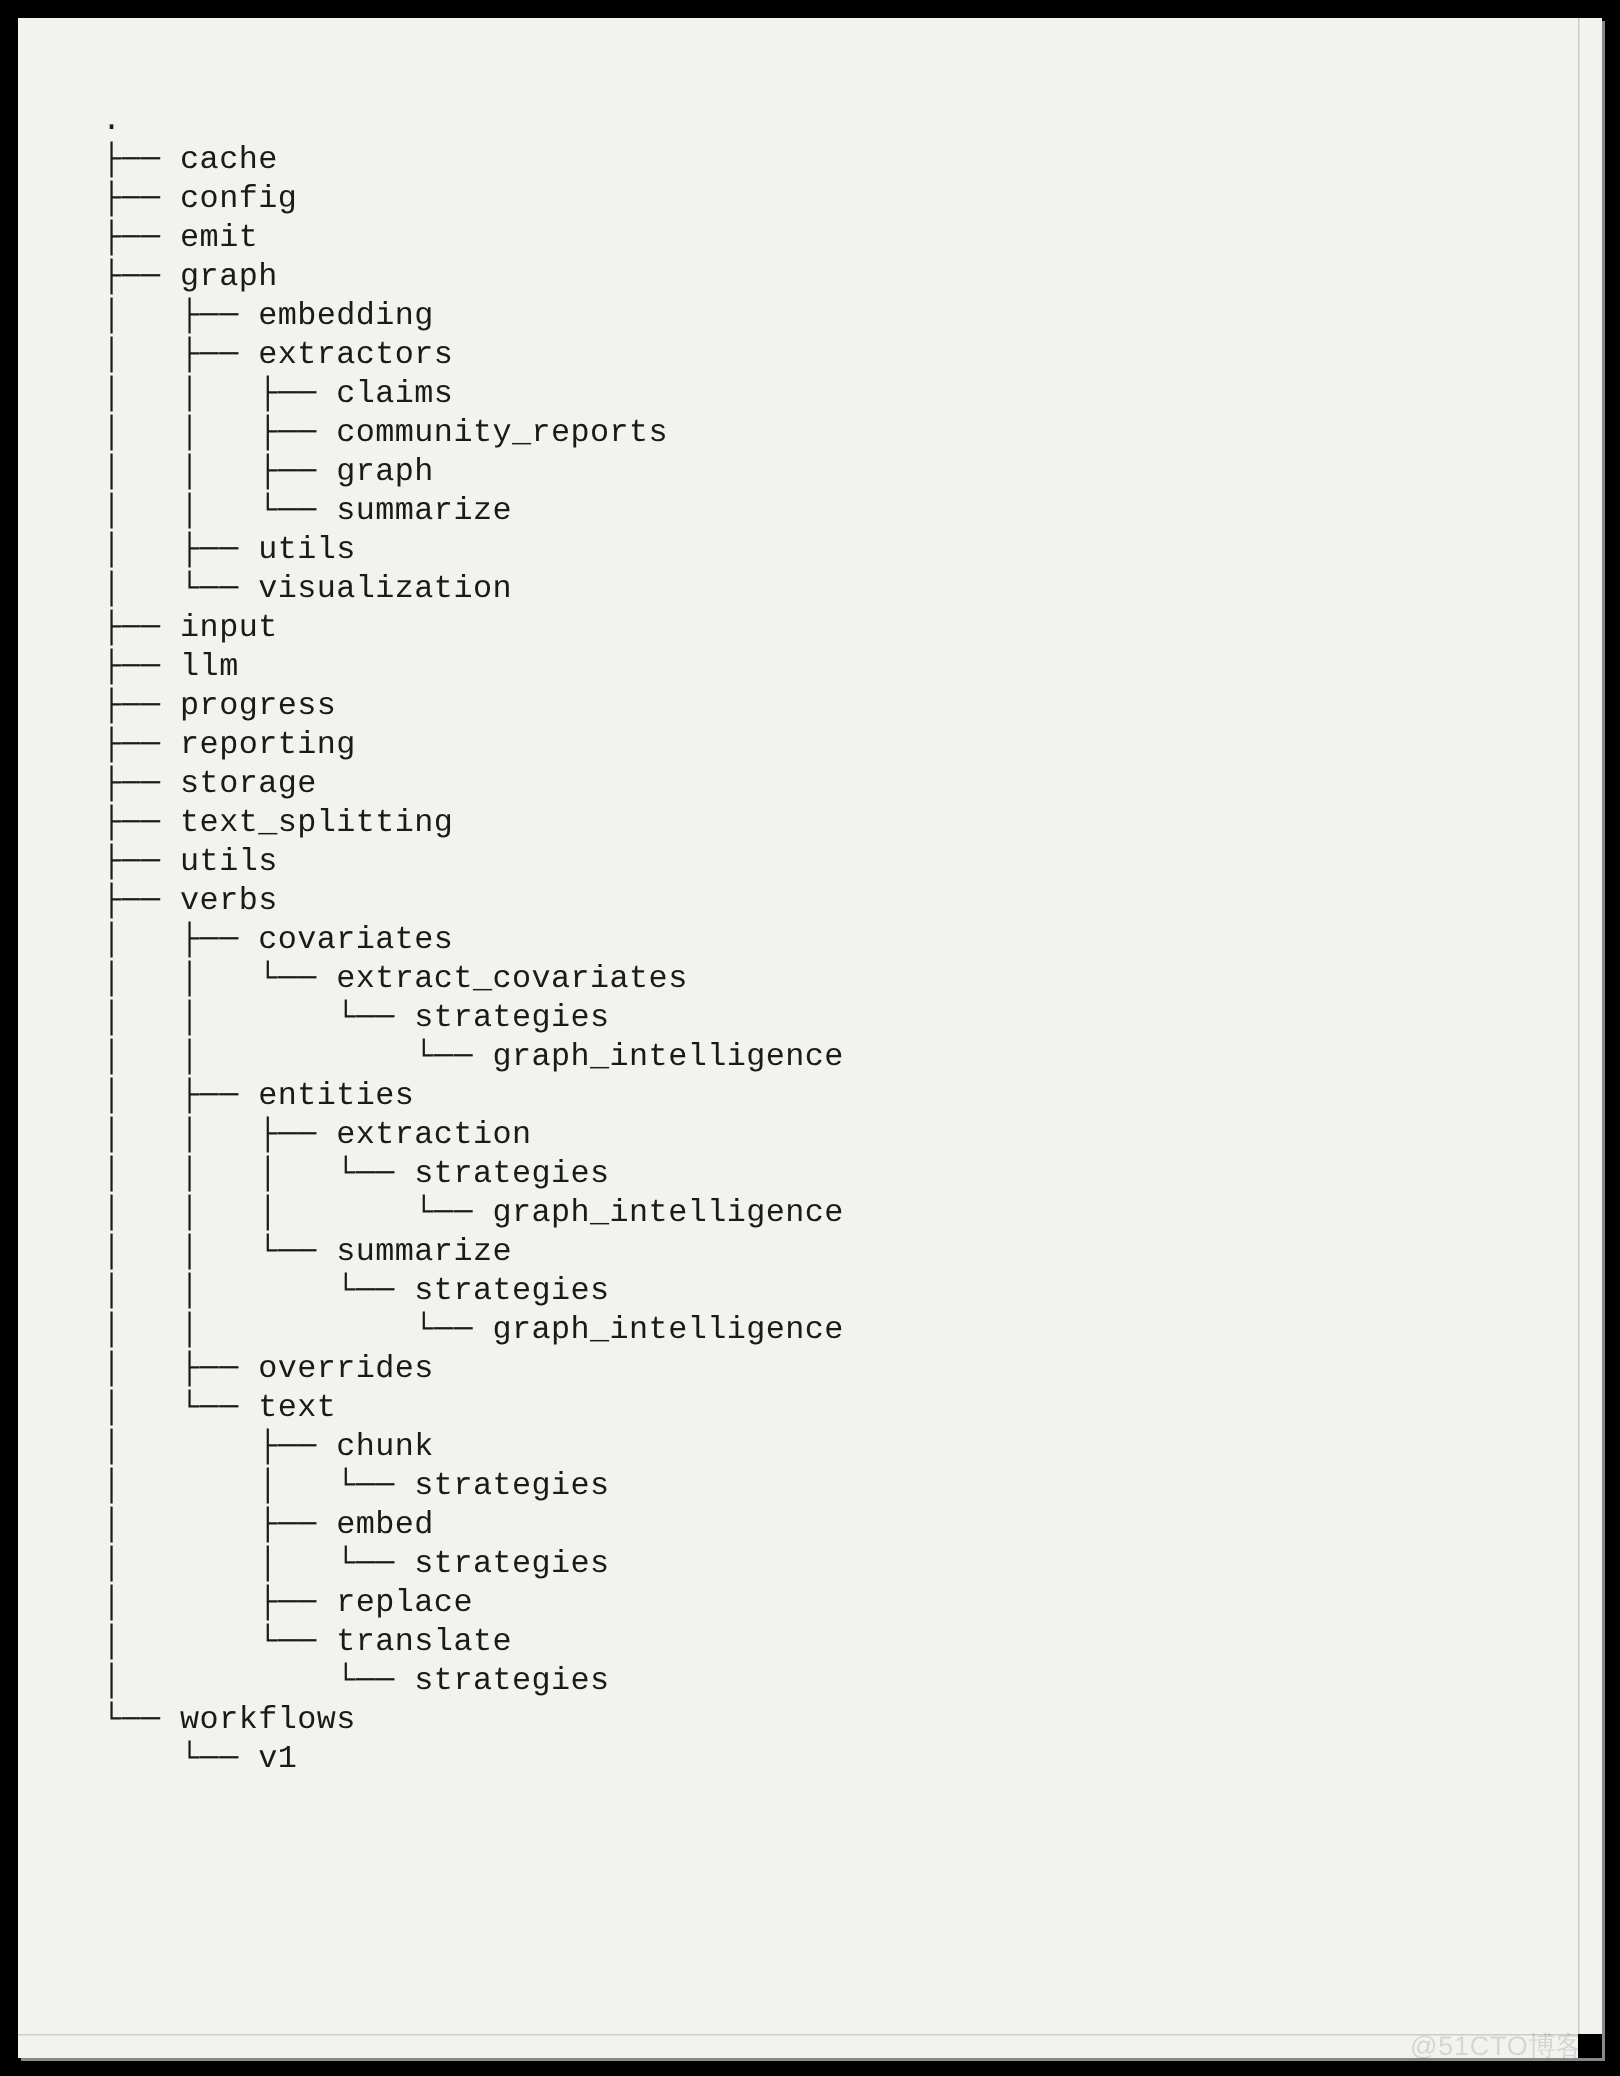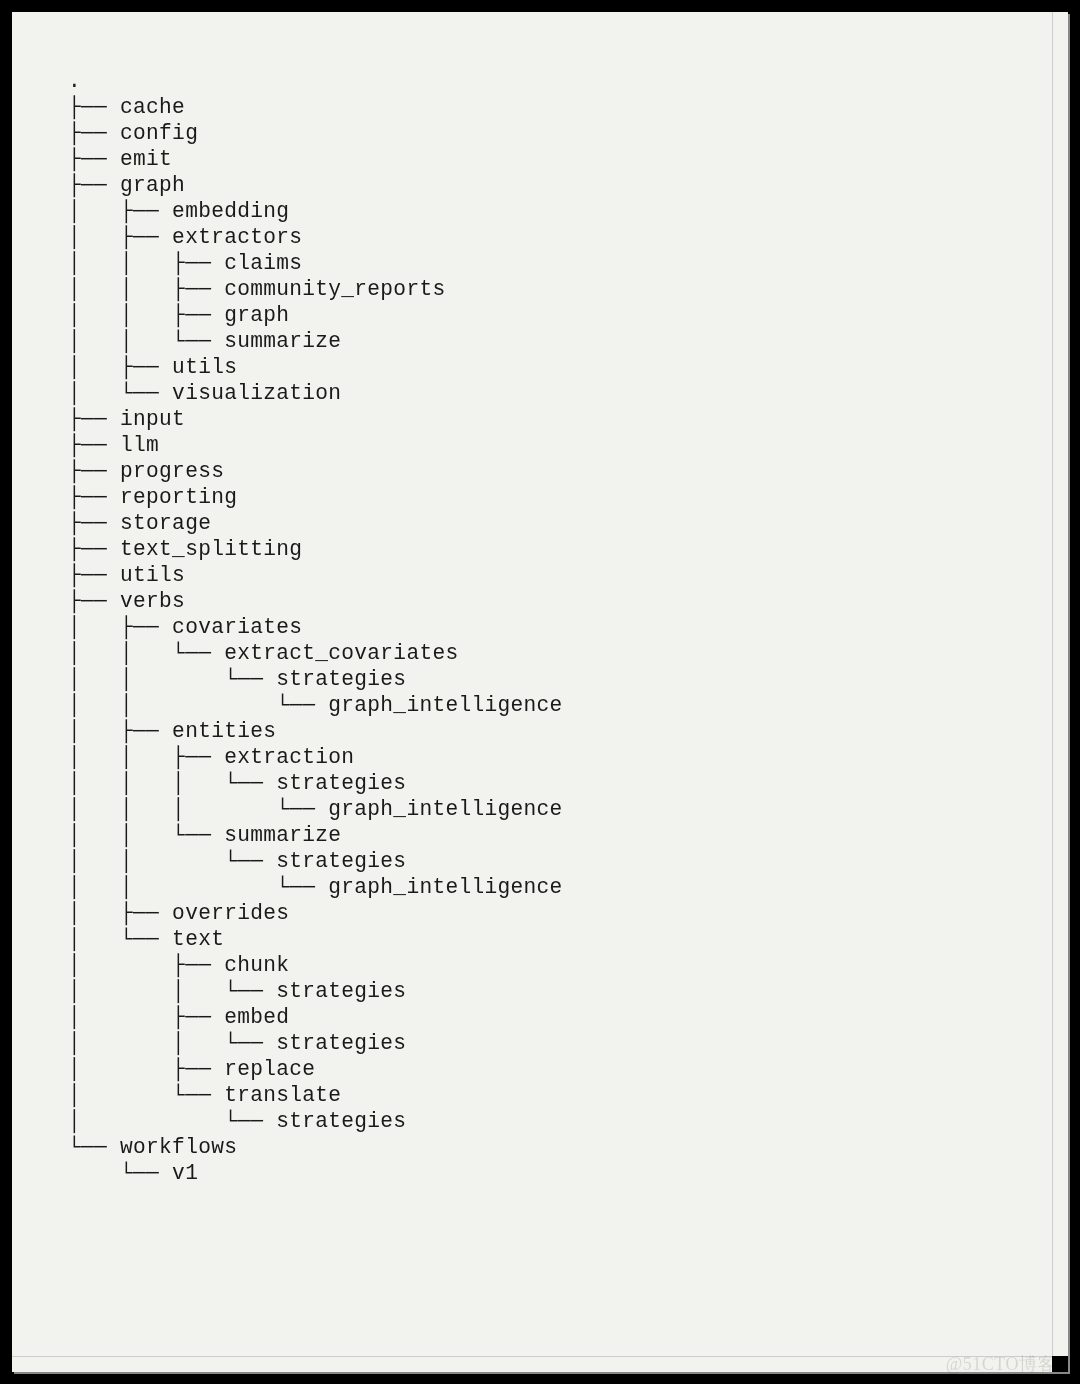--- a/index.html
+++ b/index.html
@@ -36,21 +36,21 @@
     font-size: 21.2px;
     line-height: 26px;
     color: #1a1a1a;
     white-space: pre;
     letter-spacing: 0.3px;
   }
   .watermark {
     position: absolute;
     right: 24px;
     bottom: 8px;
-    font-family: Liberation Serif, serif;
+    font-family: Liberation Sans, sans-serif;
     font-size: 18px;
     color: rgba(0,0,0,0.12);
     letter-spacing: 0.5px;
     user-select: none;
   }
   .corner {
     position: absolute;
     right: 0;
     bottom: 0;
     width: 16px;

